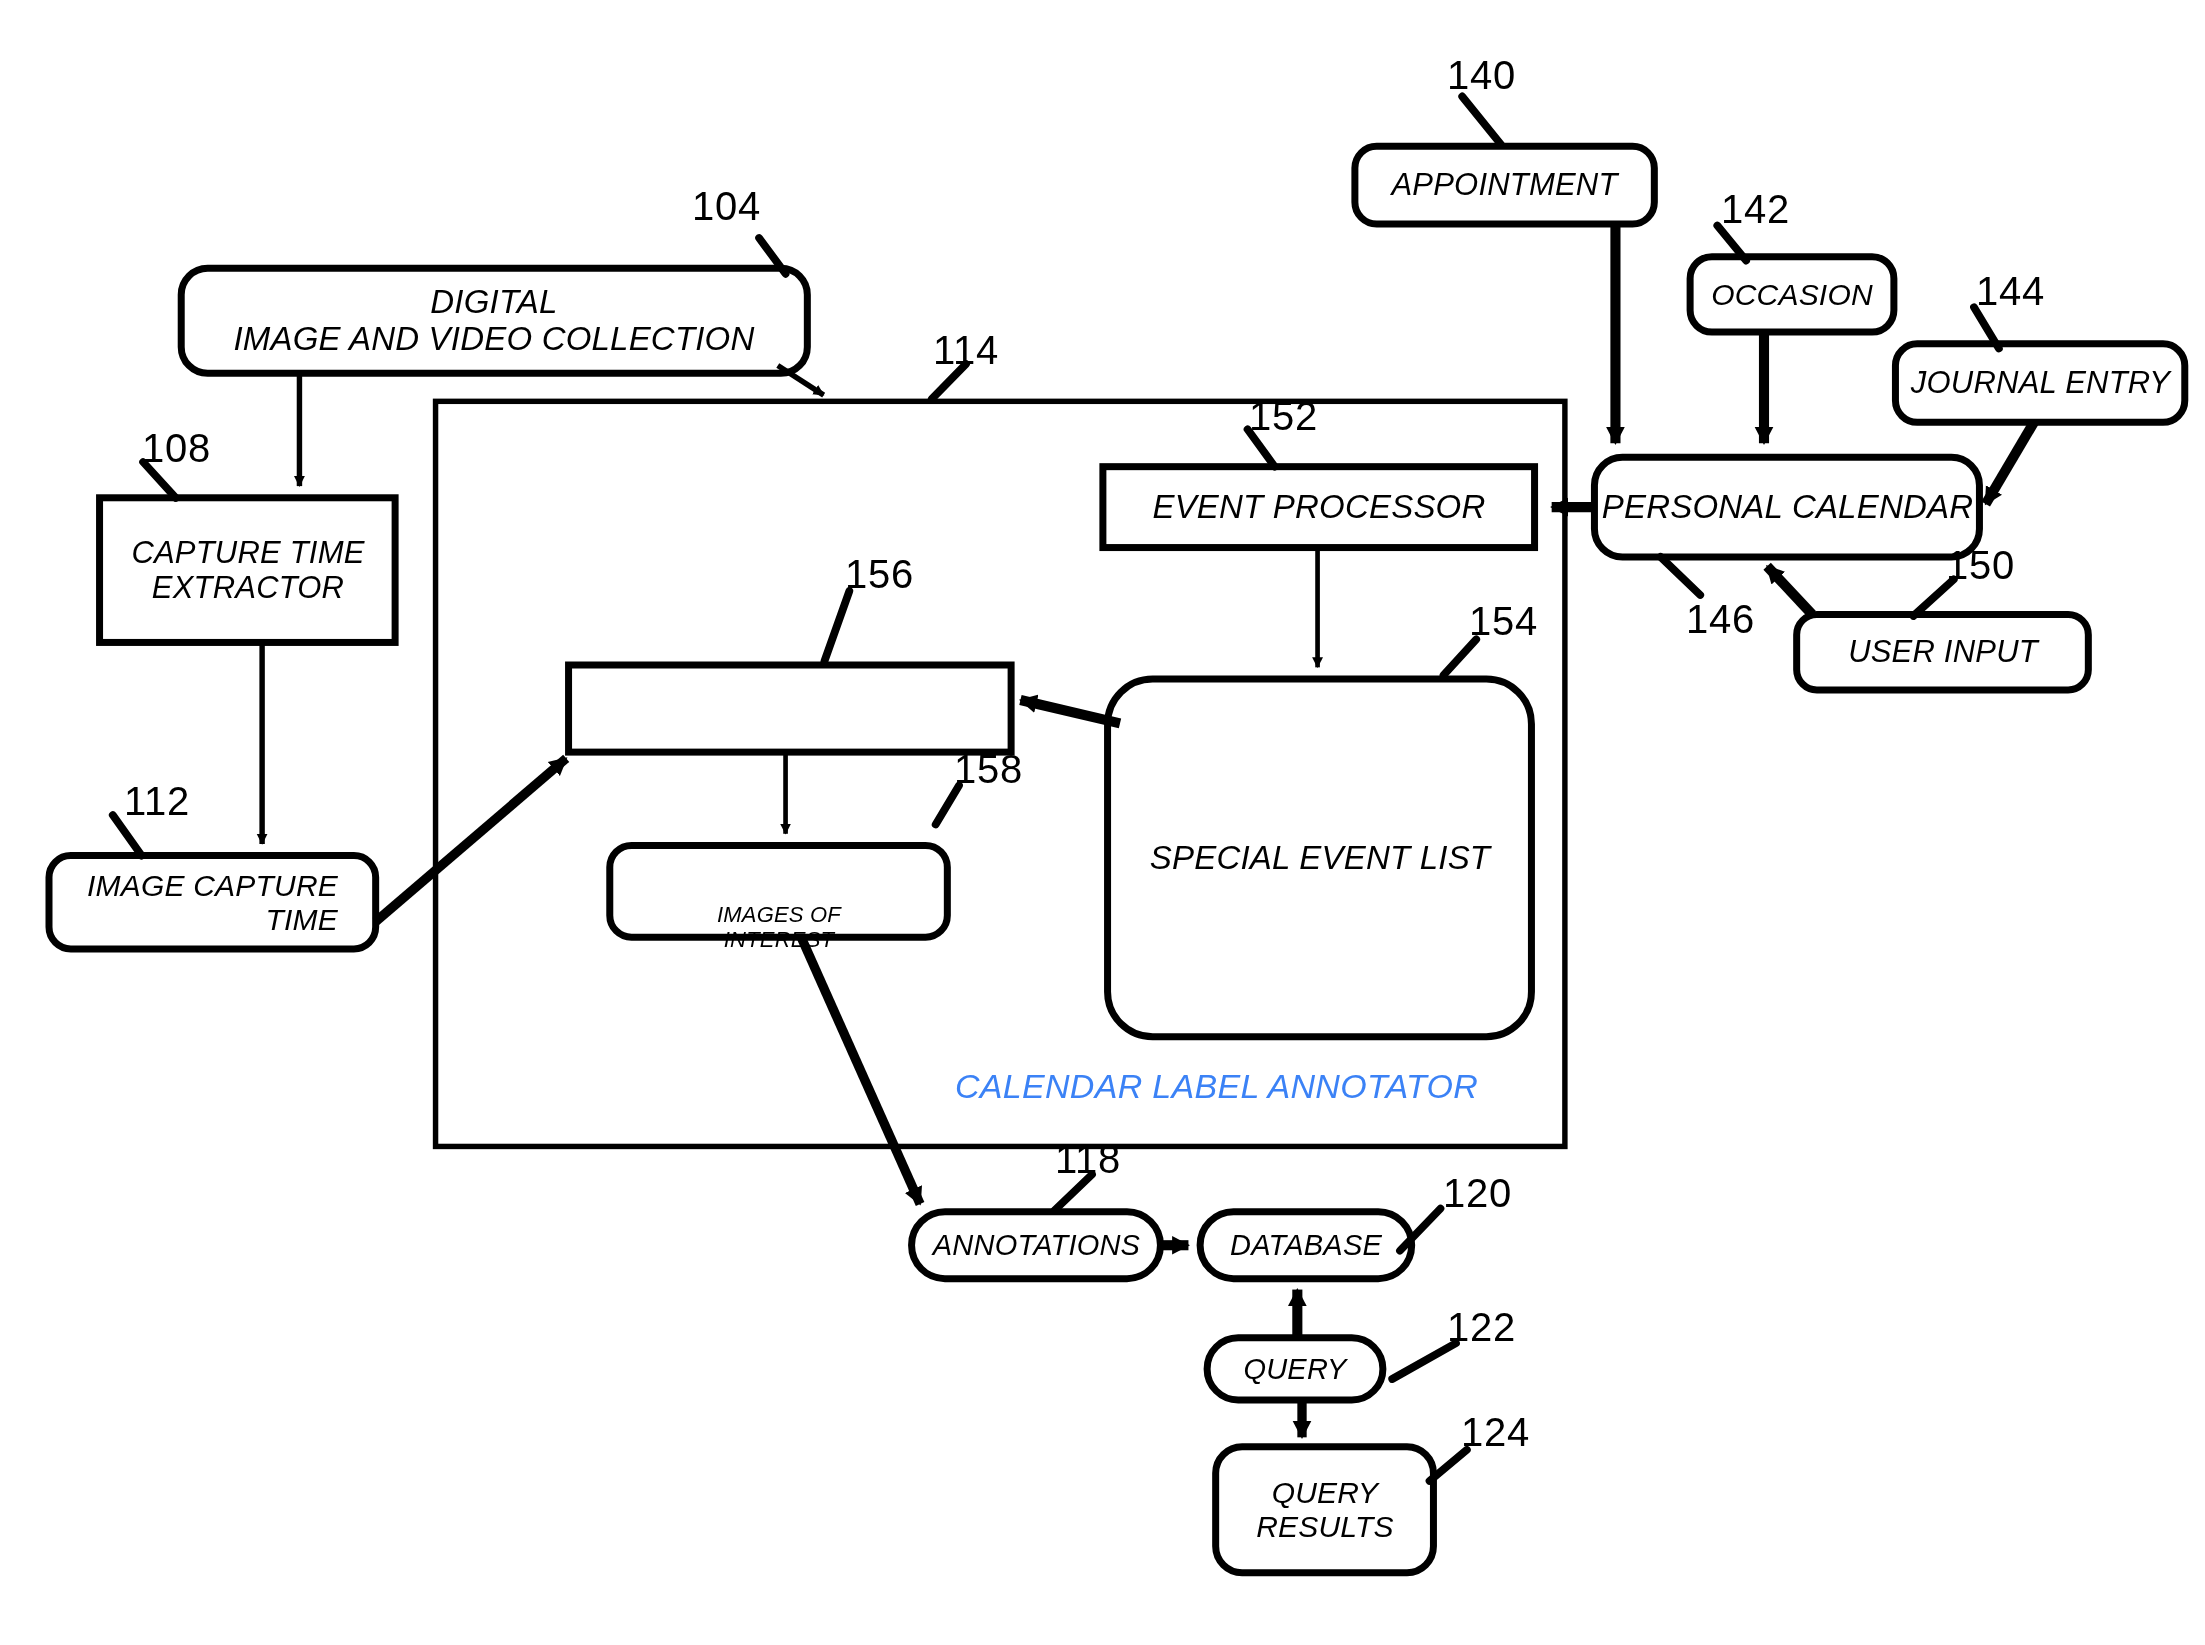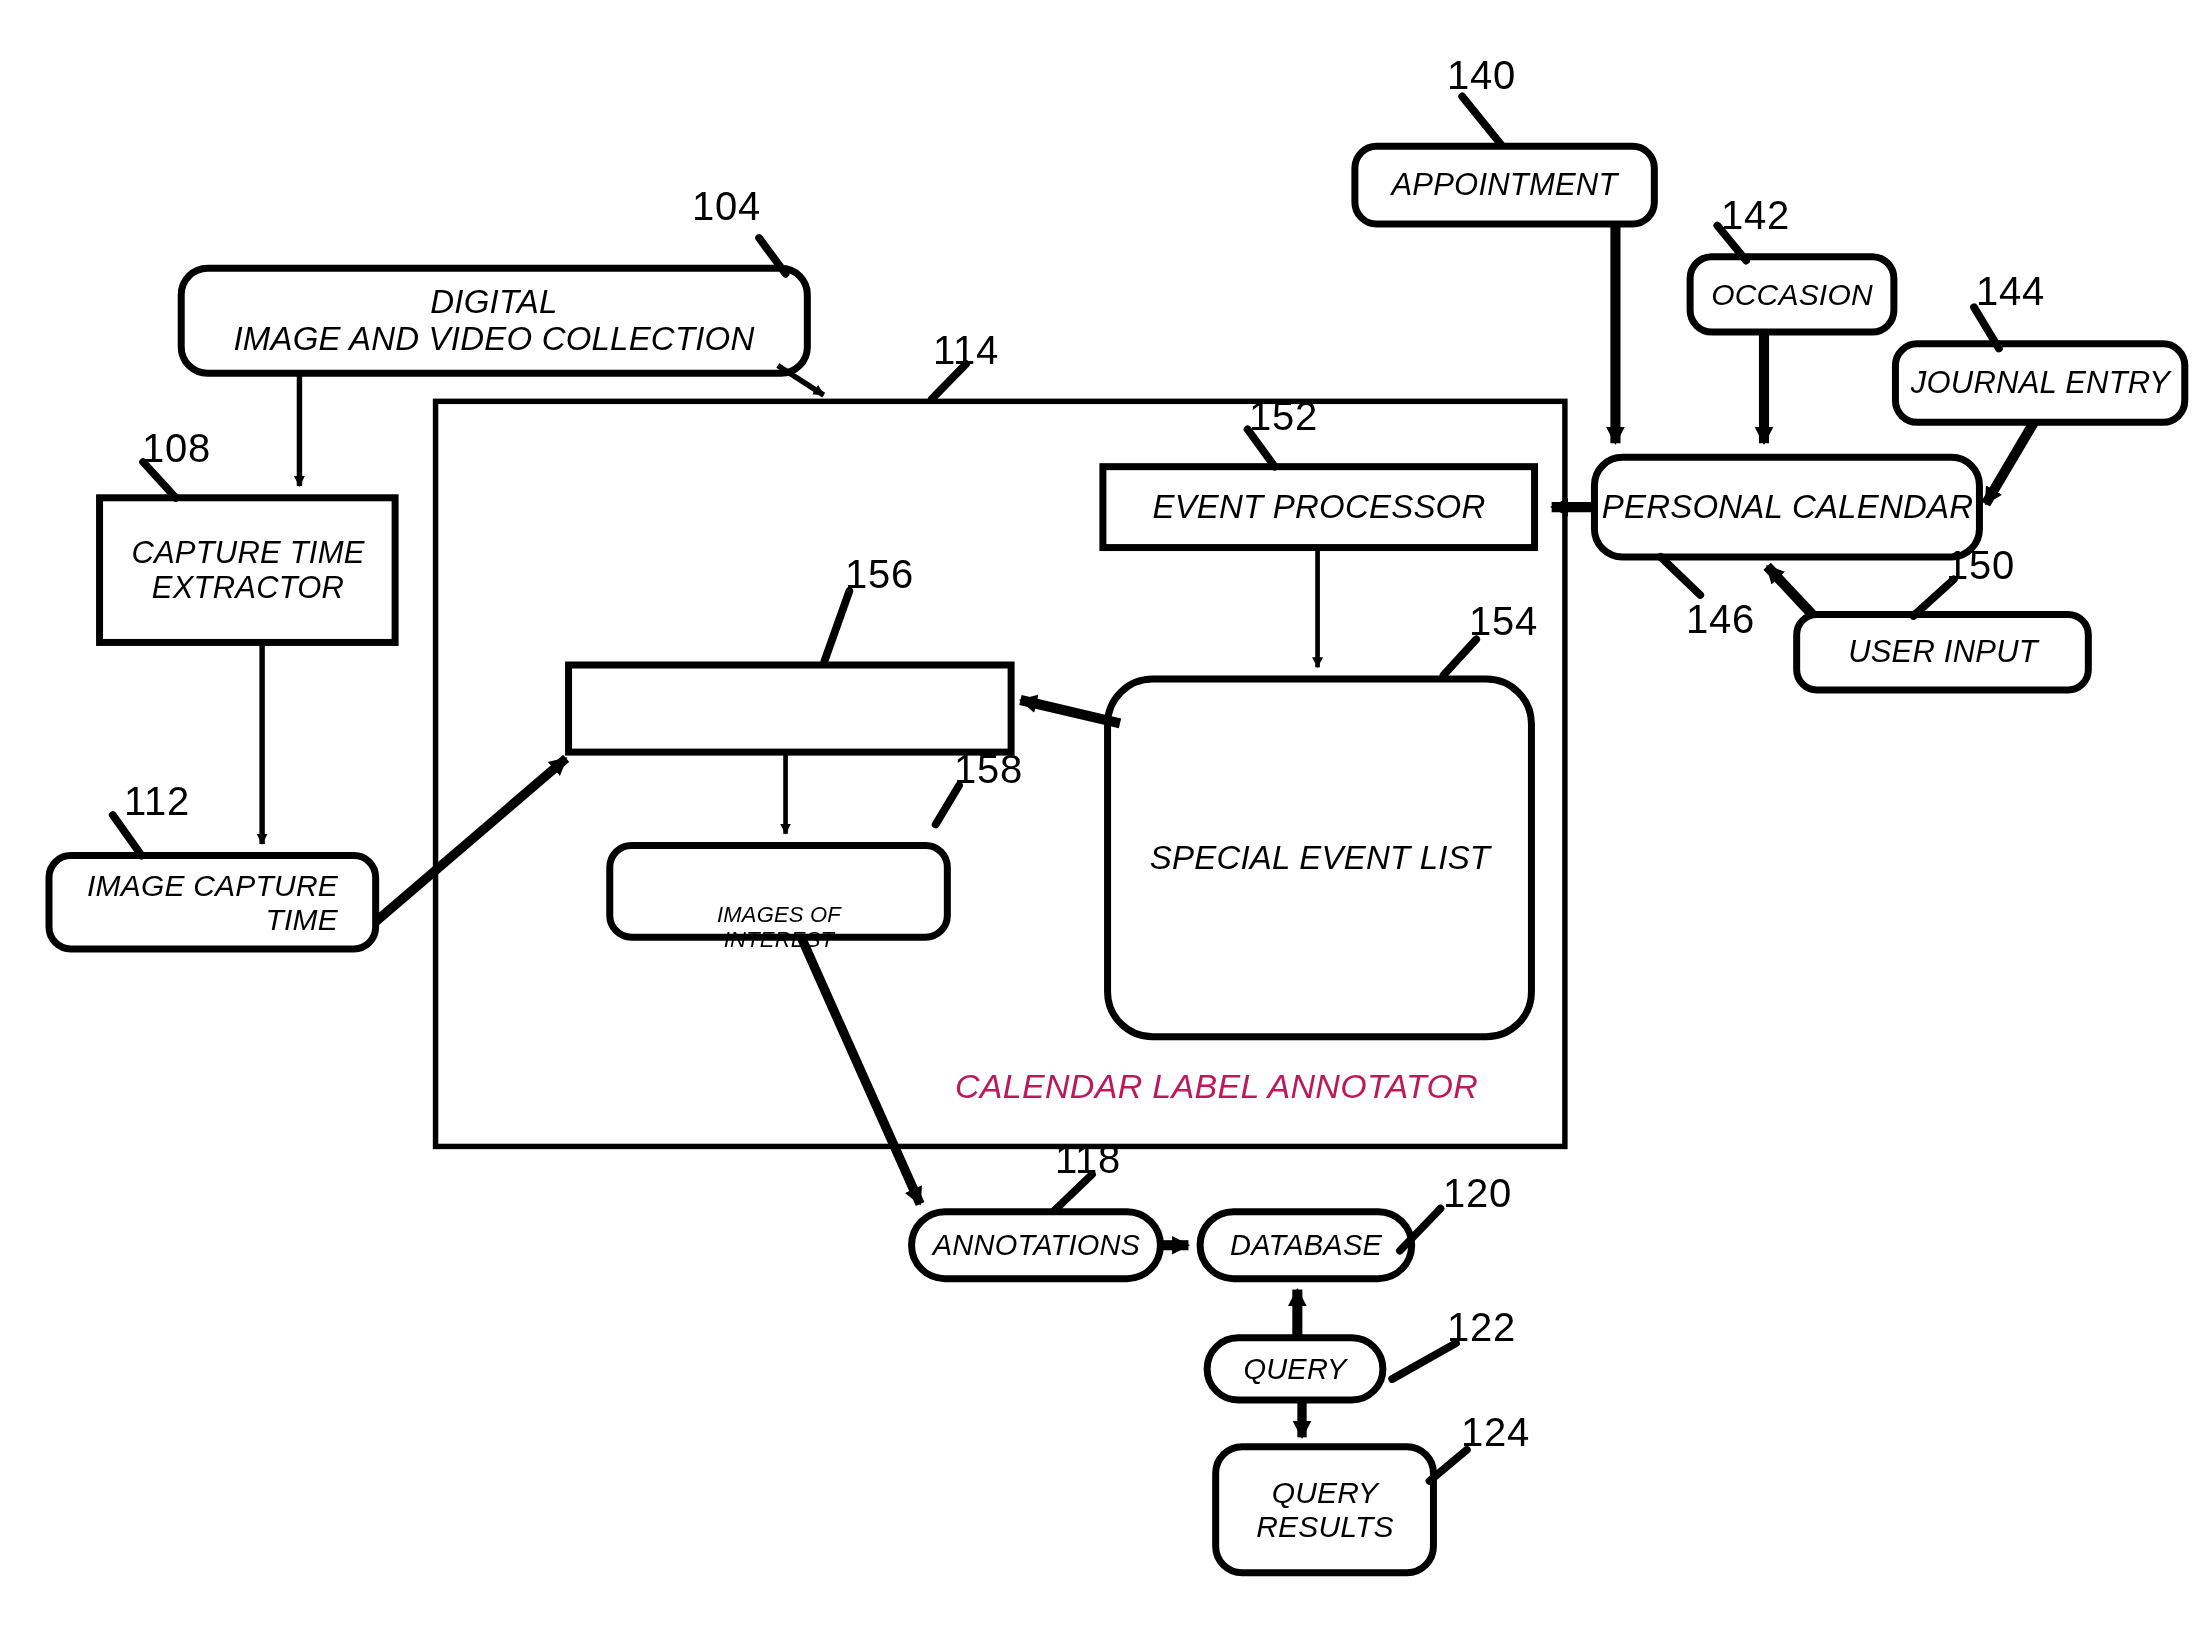--- a/index.html
+++ b/index.html
@@ -42,21 +42,21 @@
     font-family: "Liberation Sans", sans-serif;
     font-style: normal;
     font-weight: 400;
     color: #000000;
     letter-spacing: 0.8px;
   }
   .group-caption {
     position: absolute;
     font-family: "Liberation Sans", sans-serif;
     font-style: italic;
-    color: #be185d;
+    color: #3b82f6;
     letter-spacing: 0.3px;
     white-space: nowrap;
   }
 </style>
 </head>
 <body>
 
 <div id="canvas">
 
   <svg class="layer" viewBox="0 0 2835 2115" xmlns="http://www.w3.org/2000/svg">
@@ -203,21 +203,21 @@
   <div class="ref-num" style="left:1055px;top:1137px;font-size:40px;">118</div>
 
   <div class="ref-num" style="left:1443px;top:1171px;font-size:40px;">120</div>
 
   <div class="ref-num" style="left:1447px;top:1305px;font-size:40px;">122</div>
 
   <div class="ref-num" style="left:1461px;top:1410px;font-size:40px;">124</div>
 
   <div class="ref-num" style="left:1447px;top:53px;font-size:40px;">140</div>
 
-  <div class="ref-num" style="left:1721px;top:193px;font-size:40px;">142</div>
+  <div class="ref-num" style="left:1721px;top:187px;font-size:40px;">142</div>
 
   <div class="ref-num" style="left:1976px;top:269px;font-size:40px;">144</div>
 
   <div class="ref-num" style="left:1686px;top:597px;font-size:40px;">146</div>
 
   <div class="ref-num" style="left:1946px;top:543px;font-size:40px;">150</div>
 
   <div class="ref-num" style="left:1249px;top:394px;font-size:40px;">152</div>
 
   <div class="ref-num" style="left:1469px;top:599px;font-size:40px;">154</div>

